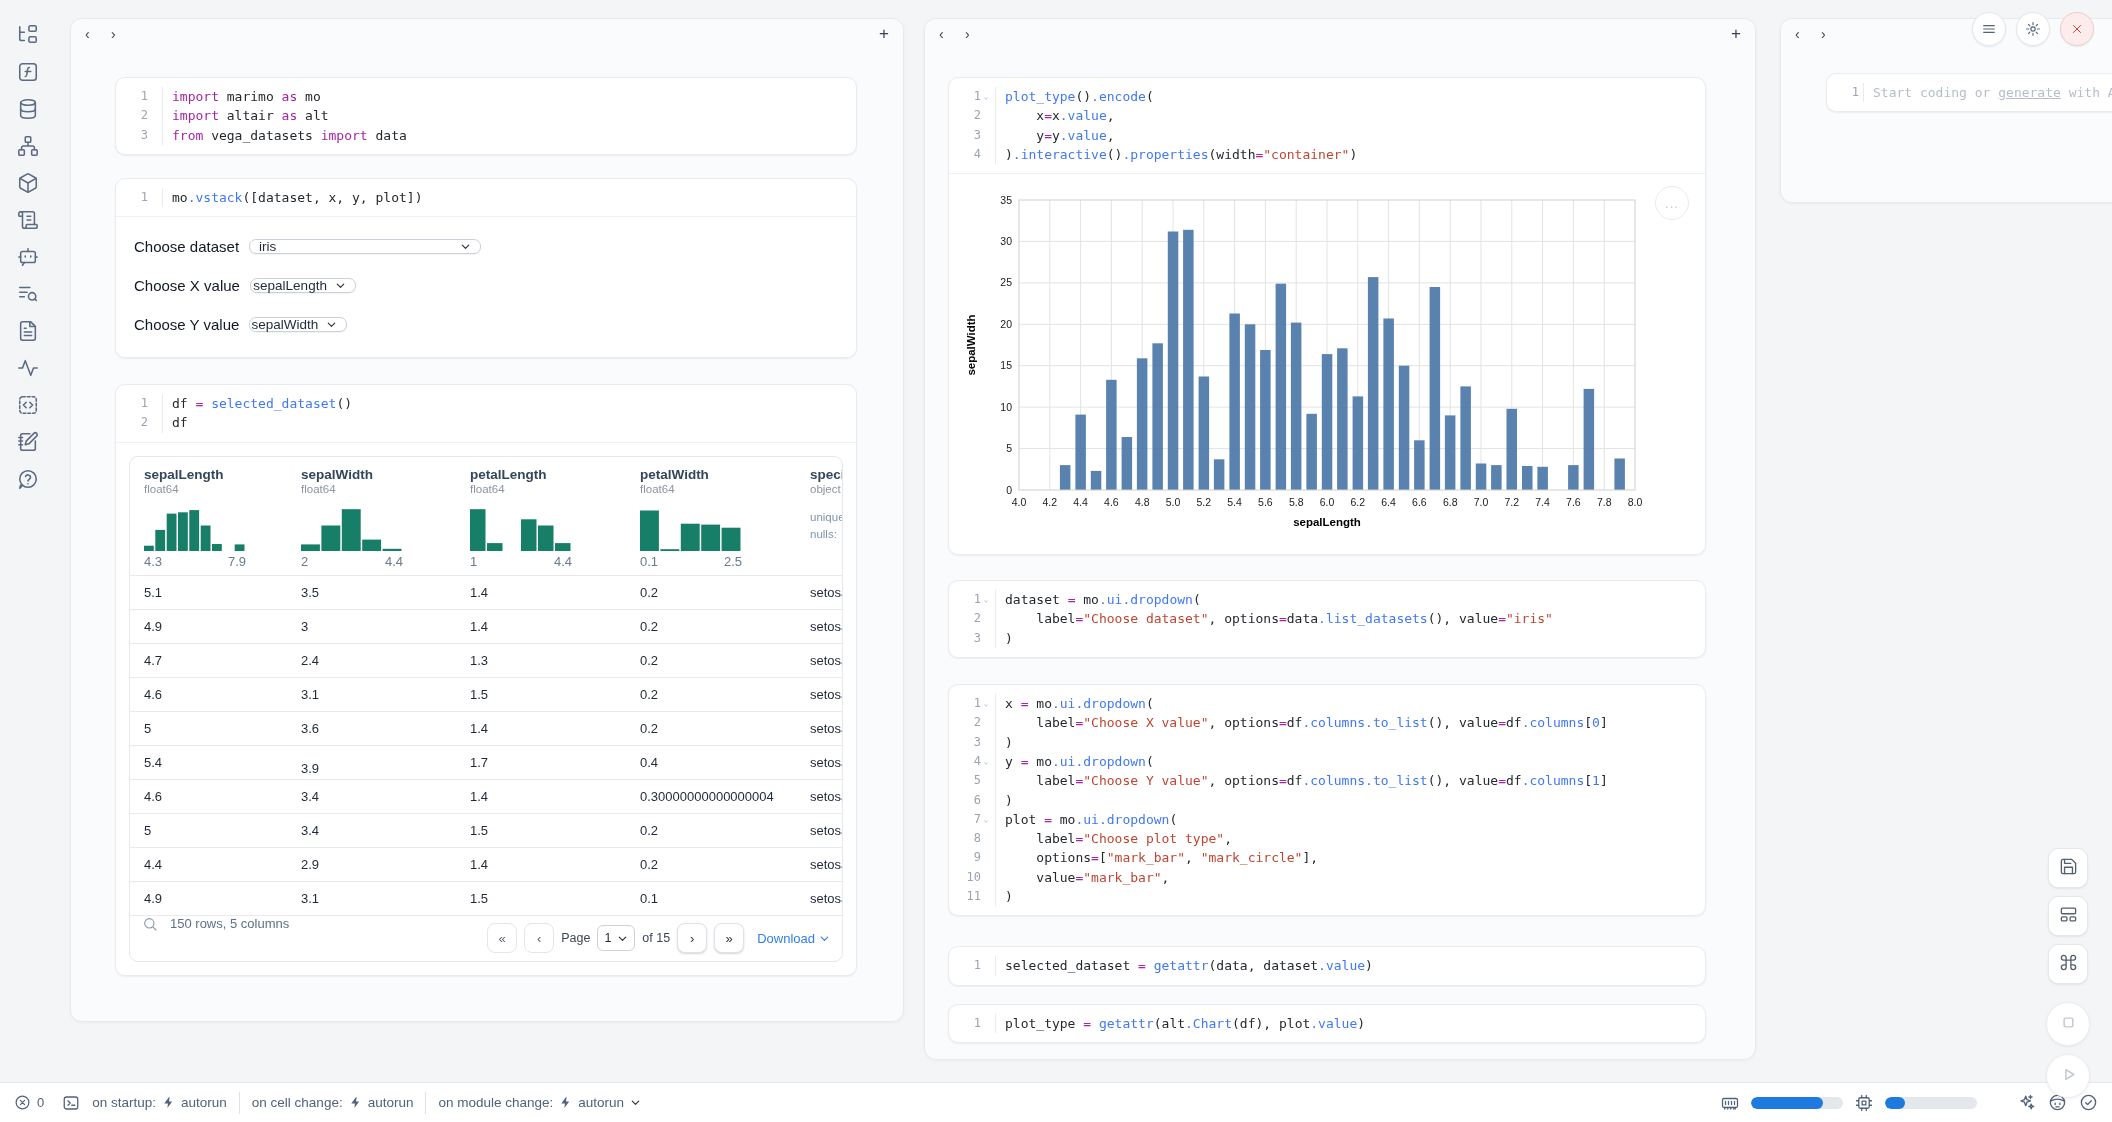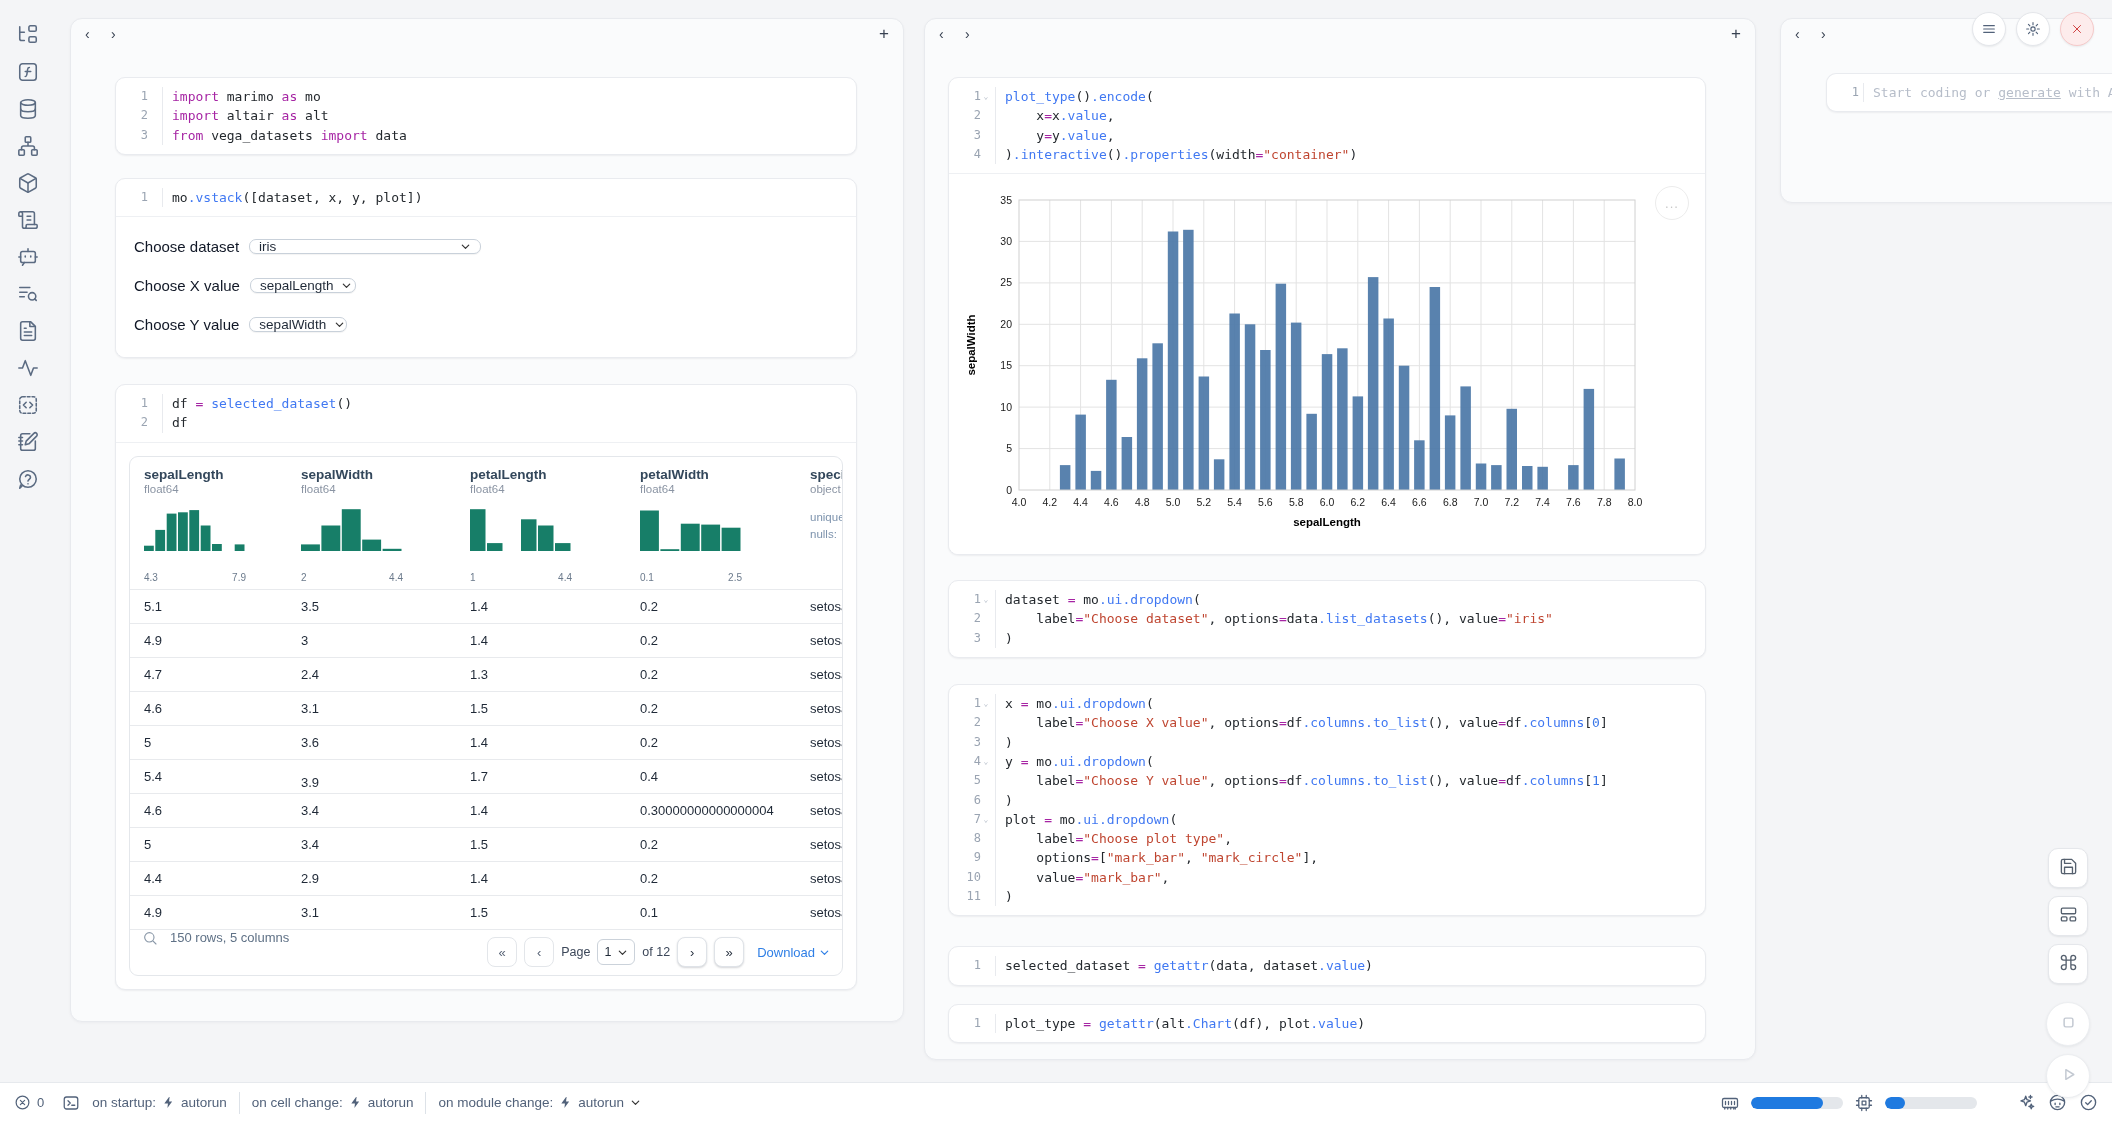--- a/index.html
+++ b/index.html
@@ -29,33 +29,33 @@
   .ln { width:26px; text-align:right; color:#9aa4b2; font-size:12px; flex:none; }
   .fold { width:10px; font-size:8px; color:#b7bfca; text-align:center; flex:none; }
   .lt { border-left:1px solid #e8eaee; margin-left:4px; padding-left:9px; color:#24292e; }
   .tok-k { color:#a625a4; } .tok-f { color:#4078f2; } .tok-s { color:#bf4530; } .tok-n { color:#3a77e8; } .tok-p { color:#24292e; }
   .out { border-top:1px solid #eef0f3; background:#fff; position:relative; }
 
   
   .controls { padding:14px 18px 18px; display:flex; flex-direction:column; gap:9px; }
   .ctl-row { display:flex; align-items:center; gap:10px; height:30px; }
   .ctl-label { font-size:15px; color:#111827; }
-  .select { height:15px; background:#fff; border:1px solid #c9d1da; border-radius:7px; box-shadow:0 1px 1px rgba(0,0,0,.05); display:flex; align-items:center; padding:0 9px; gap:8px; cursor:pointer; }
+  .select { height:15px; background:#fff; border:1px solid #c9d1da; border-radius:7px; box-shadow:0 1px 1px rgba(0,0,0,.05); display:flex; align-items:center; padding:0 9px; gap:8px; cursor:pointer;justify-content:flex-end; }
   .sel-value { font-size:13.5px; color:#1f2937; flex:1; }
   .sel-chev { color:#333; flex:none; display:flex; }
 
   
   .tbl-wrap { margin:13px 10px 13px 13px; border:1px solid #e4e7eb; border-radius:9px; overflow:hidden; width:714px; background:#fff; }
   .tbl-scroll { overflow:hidden; width:712px; }
   .thead { display:flex; padding:10px 0 6px; }
   .th { flex:none; padding-left:14px; }
   .col-name { font-size:13.5px; font-weight:bold; color:#33475b; }
   .col-dtype { font-size:11.5px; color:#8a94a3; margin-top:1px; }
   .hist { margin-top:12px; display:block; }
-  .range { display:flex; justify-content:space-between; font-size:10px; color:#6b7a8c; margin-top:21px; }
+  .range { display:flex; justify-content:space-between; font-size:13px; color:#6b7a8c; margin-top:3px; }
   .meta-lines { margin-top:14px; font-size:11.5px; color:#7d93ad; line-height:17px; }
   .tr { display:flex; border-top:1px solid #e8eaed; height:34px; align-items:center; }
   .td { flex:none; padding-left:14px; font-size:13px; color:#1f2937; white-space:nowrap; }
   .tfoot { border-top:1px solid #e8eaed; height:46px; display:flex; padding:0 12px; gap:8px; }
   .search-ic { color:#8a98a8; display:flex; }
   .tbl-summary { font-size:13px; color:#5f7186; margin-left:4px; }
   .pg-group { margin-left:auto; display:flex; align-items:center; gap:7px; }
   .pg-btn { width:30px; height:30px; border:1px solid #e3e6ea; border-radius:8px; background:#fff; display:flex; align-items:center; justify-content:center; font-size:13px; color:#5b6678; cursor:pointer; }
   .pg-btn.raised { box-shadow:0 1px 2px rgba(16,24,40,.18); border-color:#dfe3e8; color:#2b3442; }
   .pg-text { font-size:12.5px; color:#3c4759; }
@@ -396,21 +396,21 @@
                 <div class="pg-btn">‹</div>
                 <span class="pg-text">Page</span>
                 <div class="page-select">
                   <span>1</span>
                   <span class="sel-chev">
                     <svg width="11" height="11" viewBox="0 0 24 24" fill="none" stroke="currentColor" stroke-width="2.6" stroke-linecap="round" stroke-linejoin="round">
                       <path d="M5 9l7 7 7-7"></path>
                     </svg>
                   </span>
                 </div>
-                <span class="pg-text">of 12</span>
+                <span class="pg-text">of 15</span>
                 <div class="pg-btn raised">›</div>
                 <div class="pg-btn raised">»</div>
                 <span class="download">
                   <span>Download</span>
                   <span class="sel-chev" style="color: rgb(47, 127, 230);">
                     <svg width="11" height="11" viewBox="0 0 24 24" fill="none" stroke="currentColor" stroke-width="2.6" stroke-linecap="round" stroke-linejoin="round">
                       <path d="M5 9l7 7 7-7"></path>
                     </svg>
                   </span>
                 </span>

